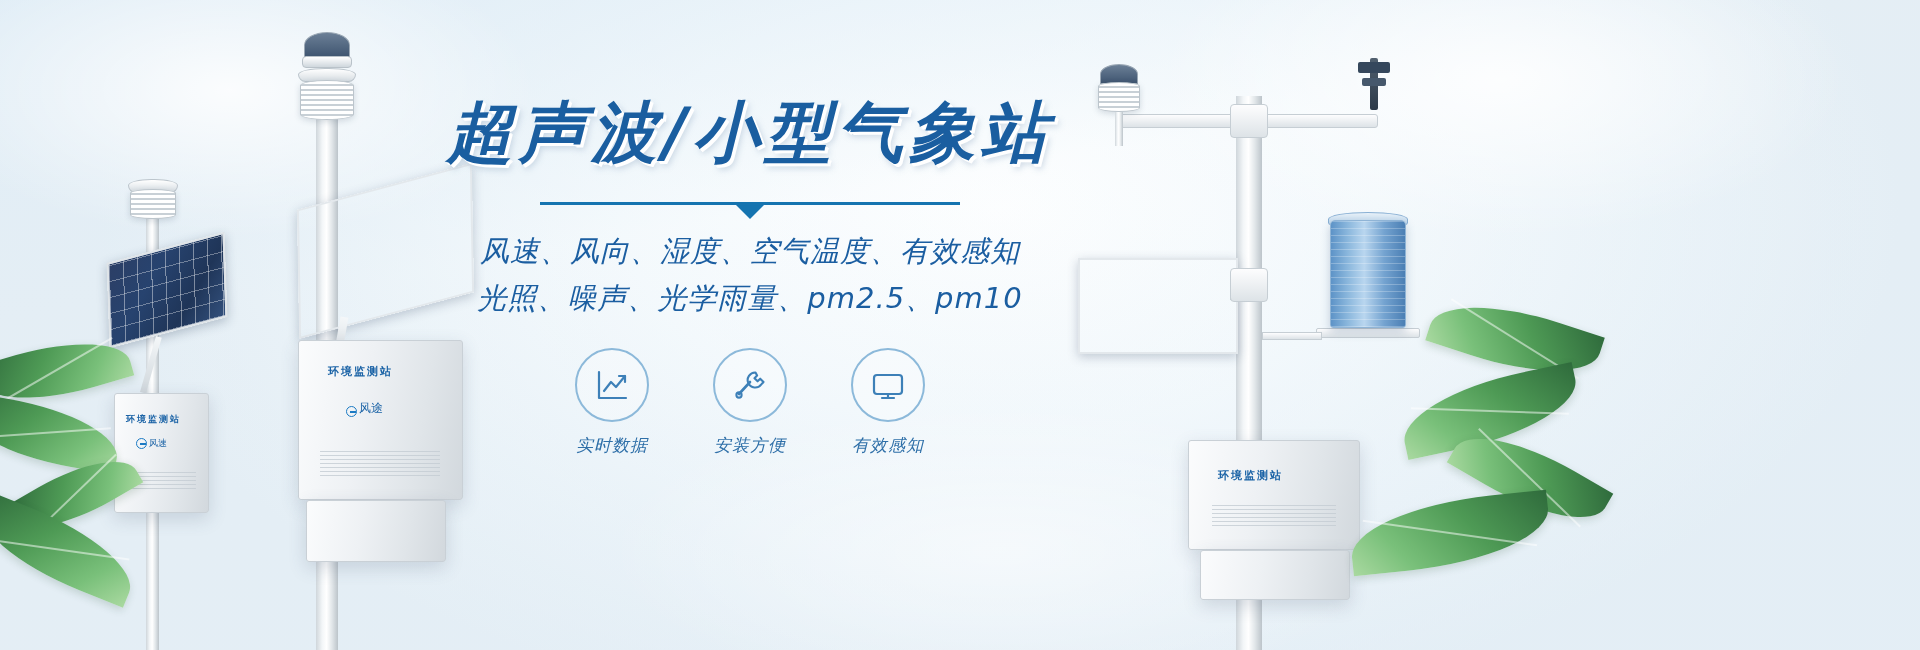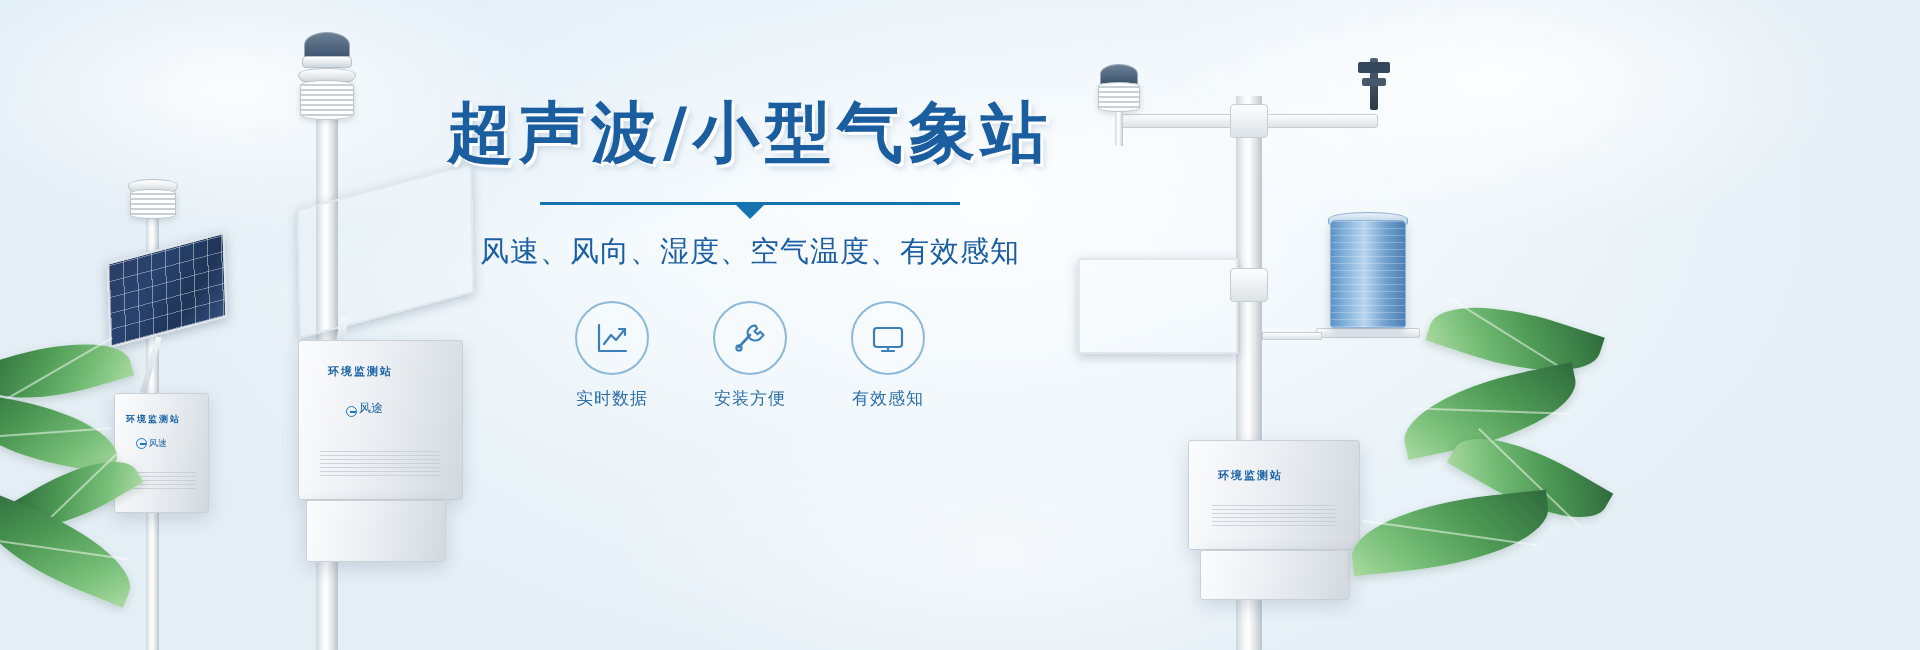--- a/index.html
+++ b/index.html
@@ -150,20 +150,21 @@
     background:rgba(255,255,255,.5);transform:rotate(-14deg);
   }
 
   
   #content {
     position:absolute;
     left:440px; top:96px;
     width:620px;
     text-align:center;
     z-index:30;
+    font-style:italic;
   }
   #main-title {
     font-family:"DejaVu Sans","Liberation Sans",sans-serif;
     font-size:66px;
     font-weight:700;
     color:#1a5ea0;
     letter-spacing:6px;
     line-height:1.12;
     white-space:nowrap;
     text-shadow:
@@ -324,20 +325,21 @@
 
     <div id="main-title">超声波/小型气象站</div>
 
     <div id="divider-wrap">
       <div id="divider-line"></div>
       <div id="divider-tri"></div>
     </div>
 
     <div id="subtitle">
       <div class="sub-line">风速、风向、湿度、空气温度、有效感知</div>
+      <div class="sub-line">光照、噪声、光学雨量、pm2.5、pm10</div>
     </div>
 
     <div id="features">
 
       <div class="feature">
         <div class="feature-circle">
           <svg width="40" height="40" viewBox="0 0 40 40">
             <polyline points="7,7 7,33 34,33" fill="none" stroke="#3d80b8" stroke-width="2.2" stroke-linecap="round" stroke-linejoin="round"></polyline>
             <polyline points="12,26 19,17 24,22 33,11" fill="none" stroke="#3d80b8" stroke-width="2.2" stroke-linecap="round" stroke-linejoin="round"></polyline>
             <polyline points="27,11 33,11 33,17" fill="none" stroke="#3d80b8" stroke-width="2.2" stroke-linecap="round" stroke-linejoin="round"></polyline>

